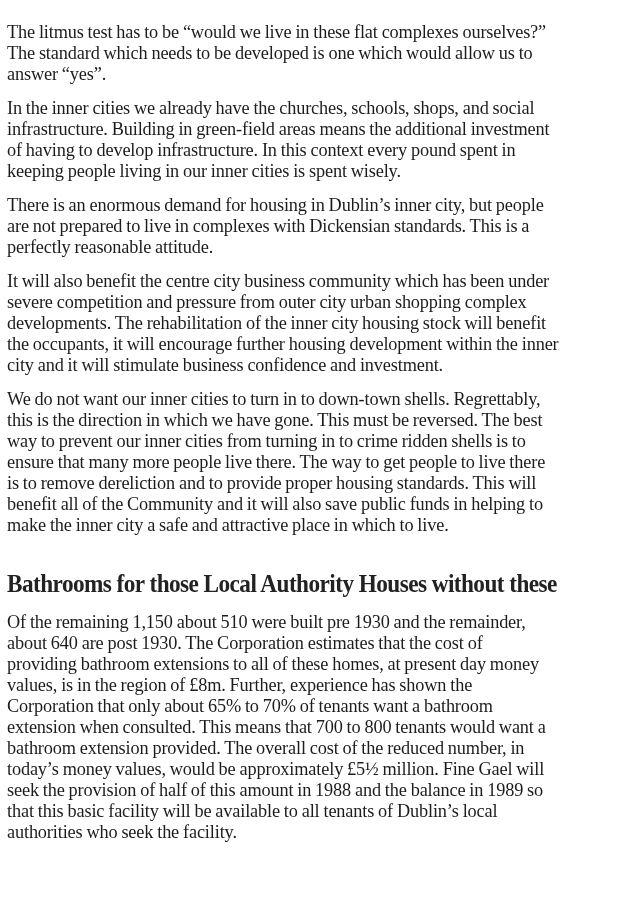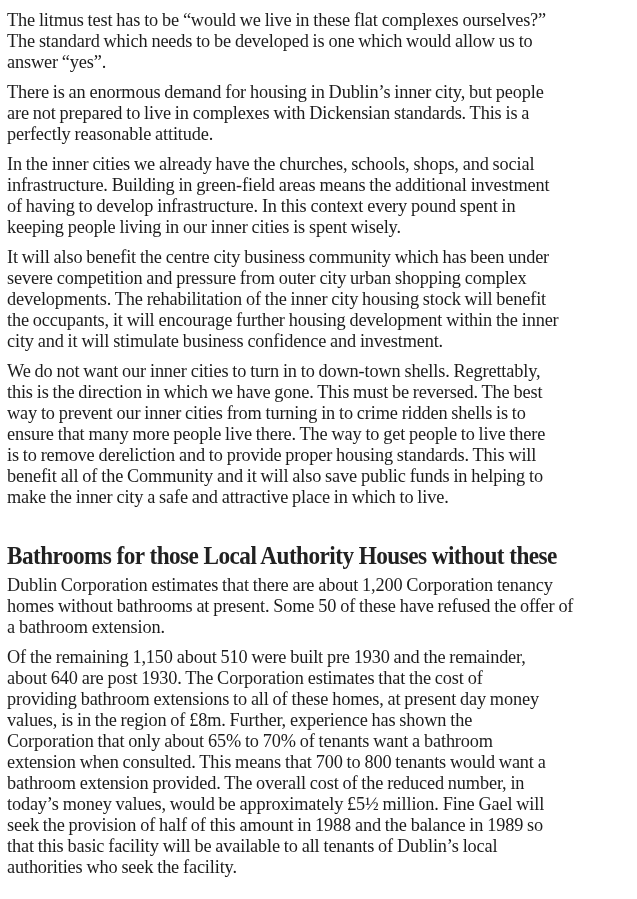--- a/index.html
+++ b/index.html
@@ -17,21 +17,21 @@
   }
   .page {
     position: absolute;
     left: 7px;
     top: 9px;
     width: 626px;
   }
   .para {
     font-size: 18.3px;
     line-height: 21px;
-    margin: 1px 0 9px 0;
+    margin: 13px 0 9px 0;
     letter-spacing: -0.15px;
     word-spacing: -0.5px;
     white-space: pre-line;
   }
   .heading {
     font-family: "Liberation Serif", "DejaVu Serif", serif;
     font-weight: bold;
     font-size: 25px;
     line-height: 30px;
     color: #222222;
@@ -42,45 +42,42 @@
     white-space: nowrap;
   }
 </style>
 </head>
 <body>
 
 <div class="page">
   <p class="para">The litmus test has to be “would we live in these flat complexes ourselves?”
 The standard which needs to be developed is one which would allow us to
 answer “yes”.</p>
-  <p class="para">There is an enormous demand for housing in Dublin’s inner city, but people
-are not prepared to live in complexes with Dickensian standards. This is a
-perfectly reasonable attitude.</p>
   <p class="para">In the inner cities we already have the churches, schools, shops, and social
 infrastructure. Building in green-field areas means the additional investment
 of having to develop infrastructure. In this context every pound spent in
 keeping people living in our inner cities is spent wisely.</p>
+  <p class="para">There is an enormous demand for housing in Dublin’s inner city, but people
+are not prepared to live in complexes with Dickensian standards. This is a
+perfectly reasonable attitude.</p>
   <p class="para">It will also benefit the centre city business community which has been under
 severe competition and pressure from outer city urban shopping complex
 developments. The rehabilitation of the inner city housing stock will benefit
 the occupants, it will encourage further housing development within the inner
 city and it will stimulate business confidence and investment.</p>
   <p class="para">We do not want our inner cities to turn in to down-town shells. Regrettably,
 this is the direction in which we have gone. This must be reversed. The best
 way to prevent our inner cities from turning in to crime ridden shells is to
 ensure that many more people live there. The way to get people to live there
 is to remove dereliction and to provide proper housing standards. This will
 benefit all of the Community and it will also save public funds in helping to
 make the inner city a safe and attractive place in which to live.</p>
 
   <h2 class="heading">Bathrooms for those Local Authority Houses without these</h2>
 
-  <p class="para">Dublin Corporation estimates that there are about 1,200 Corporation tenancy
-homes without bathrooms at present. Some 50 of these have refused the offer of
-a bathroom extension.</p>
   <p class="para">Of the remaining 1,150 about 510 were built pre 1930 and the remainder,
 about 640 are post 1930. The Corporation estimates that the cost of
 providing bathroom extensions to all of these homes, at present day money
 values, is in the region of £8m. Further, experience has shown the
 Corporation that only about 65% to 70% of tenants want a bathroom
 extension when consulted. This means that 700 to 800 tenants would want a
 bathroom extension provided. The overall cost of the reduced number, in
 today’s money values, would be approximately £5½ million. Fine Gael will
 seek the provision of half of this amount in 1988 and the balance in 1989 so
 that this basic facility will be available to all tenants of Dublin’s local

